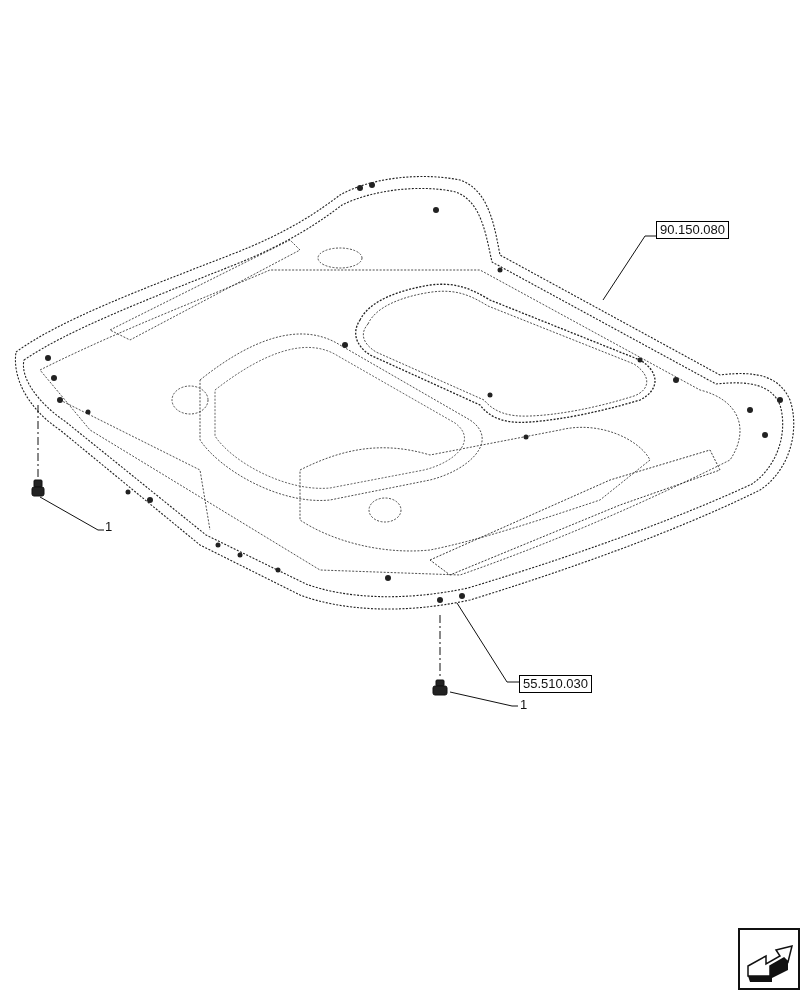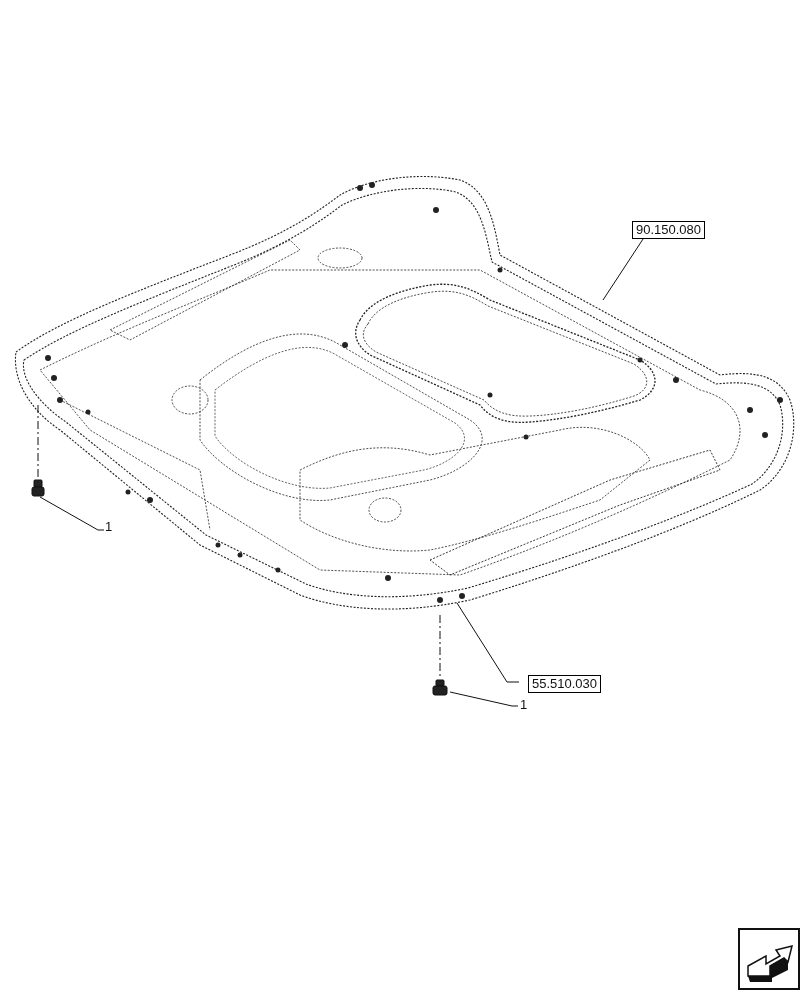--- a/index.html
+++ b/index.html
@@ -94,22 +94,22 @@
   </g>
 
   <g fill="#222" stroke="#111">
     <rect x="34" y="480" width="8" height="7" rx="1"></rect>
     <rect x="32" y="487" width="12" height="9" rx="2"></rect>
     <rect x="436" y="680" width="8" height="6" rx="1"></rect>
     <rect x="433" y="686" width="14" height="9" rx="2"></rect>
   </g>
 </svg>
 
-<div class="ref-box" style="left:632px; top:221px;text-align:center;">90.150.080</div>
-<div class="ref-box" style="left:519px; top:675px;margin-left:9px;">55.510.030</div>
+<div class="ref-box" style="left:656px; top:221px;text-align:center;">90.150.080</div>
+<div class="ref-box" style="left:519px; top:675px;">55.510.030</div>
 
 <div class="callout" style="left:105px; top:520px;">1</div>
 <div class="callout" style="left:520px; top:698px;">1</div>
 
 <div class="nav-icon">
   <svg width="52" height="48" viewBox="0 0 52 48">
     <polygon points="4,30 22,20 22,28 36,20 32,14 48,10 44,26 40,22 26,30 26,40 4,40" fill="#fff" stroke="#111" stroke-width="1.5"></polygon>
     <polygon points="4,30 4,40 26,40 26,30 40,22 44,26 44,34 28,42 28,46 6,46 4,40" fill="#111"></polygon>
   </svg>
 </div>

